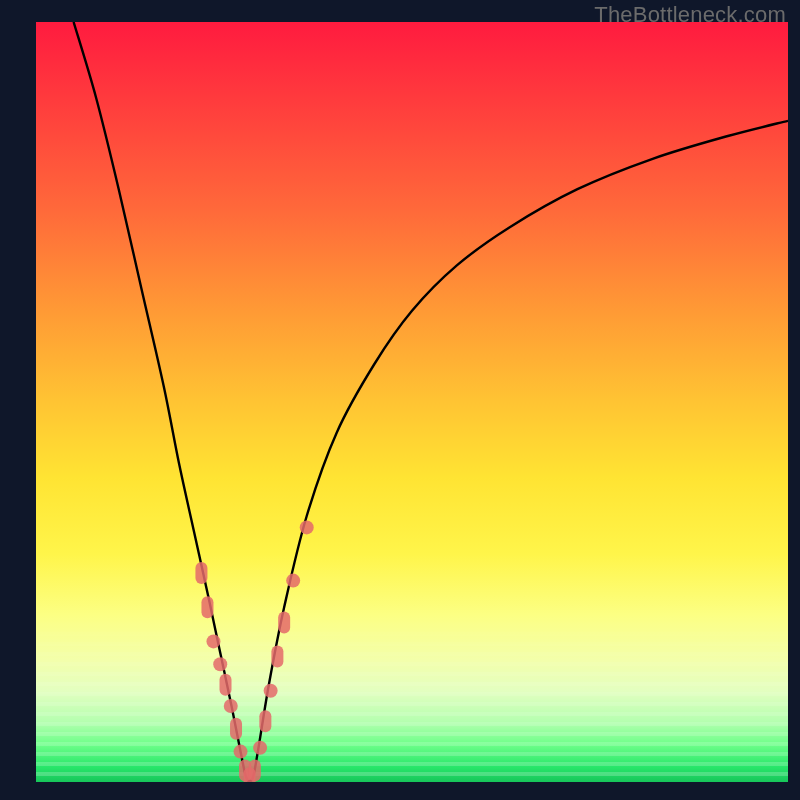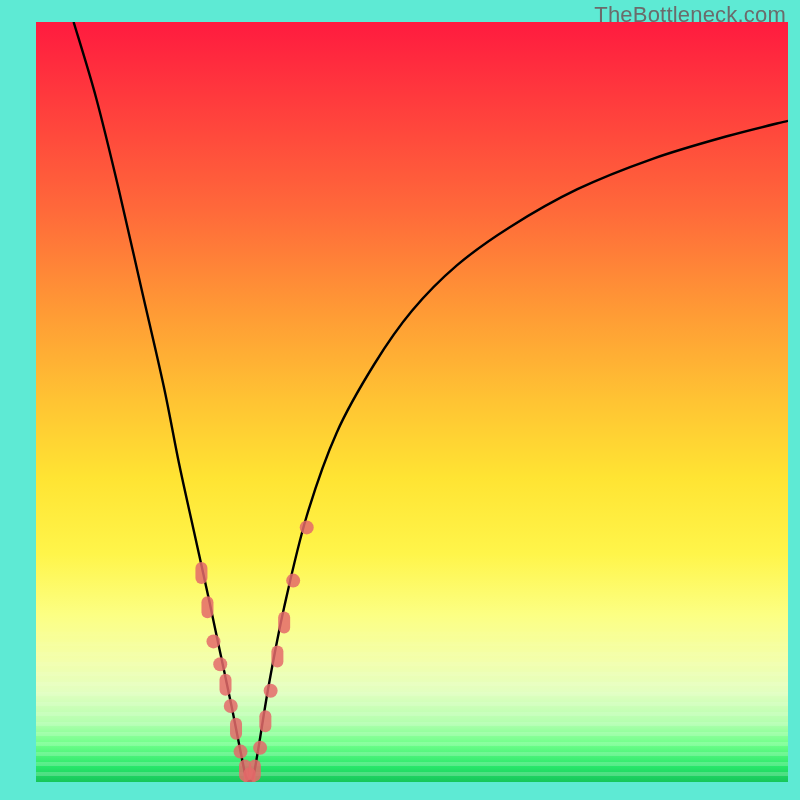--- a/index.html
+++ b/index.html
@@ -10,21 +10,21 @@
     background: #000;
     overflow: hidden;
     font-family: Arial, Helvetica, sans-serif;
   }
   .frame {
     position: absolute;
     left: 0;
     top: 0;
     width: 800px;
     height: 800px;
-    background: #5eead4;
+    background: #0f172a;
   }
   .plot {
     position: absolute;
     left: 36px;
     top: 22px;
     width: 752px;
     height: 760px;
     background: linear-gradient(
       to bottom,
       #ff1b3f 0%,

